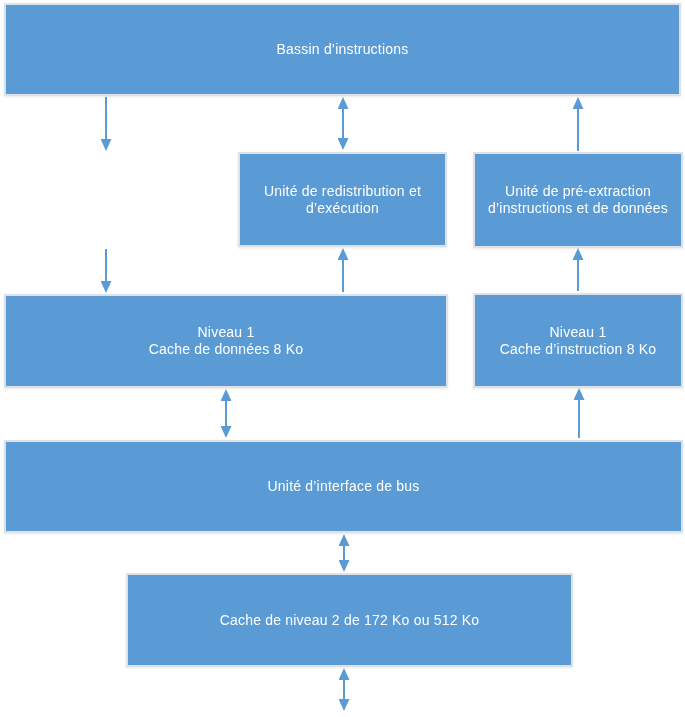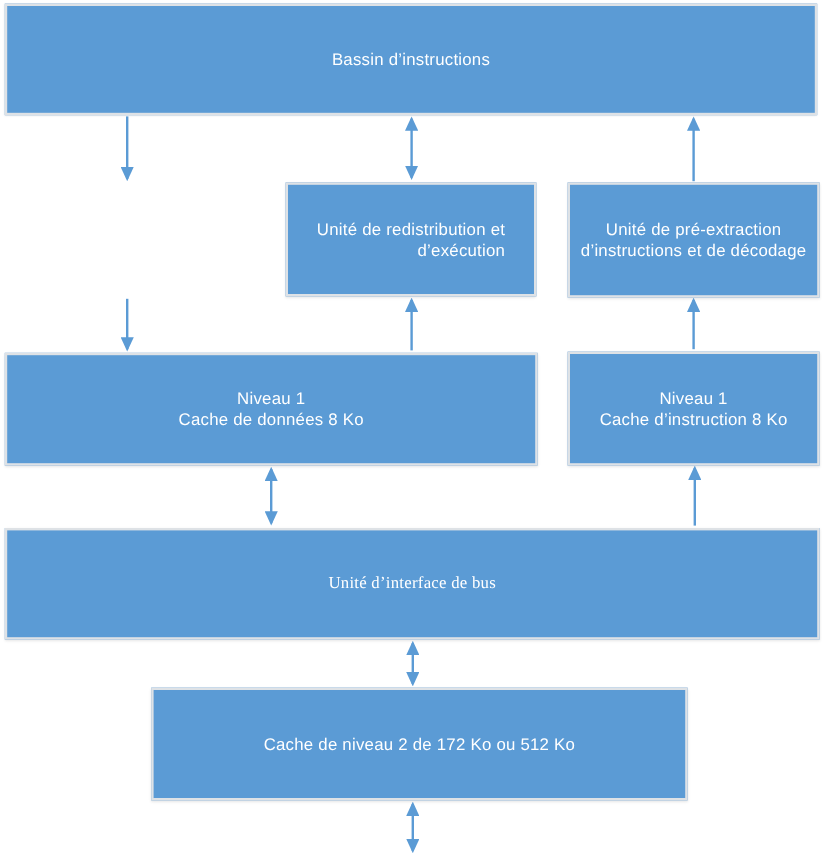--- a/index.html
+++ b/index.html
@@ -31,25 +31,25 @@
     align-items:center;
     justify-content:center;
     text-align:center;
     font-size:14px;
     line-height:17px;
     letter-spacing:0.2px;
     white-space:pre-line;
   }
   #box-bassin           {left:4px;  top:3px;   width:677px; height:93px;}
   #box-retrait          {left:4px;  top:152px; width:206px; height:95px;}
-  #box-redistribution   {left:238px;top:152px; width:209px; height:95px;text-align:right;}
+  #box-redistribution   {left:238px;top:152px; width:209px; height:95px;}
   #box-preextraction    {left:473px;top:152px; width:210px; height:96px;}
   #box-cache-donnees    {left:4px;  top:294px; width:444px; height:94px;}
   #box-cache-instruction{left:473px;top:293px; width:210px; height:95px;}
-  #box-interface-bus    {left:4px;  top:440px; width:679px; height:93px;font-family:Liberation Serif, serif;}
+  #box-interface-bus    {left:4px;  top:440px; width:679px; height:93px;}
   #box-cache-niveau2    {left:126px;top:573px; width:447px; height:94px;}
   svg.connectors{
     position:absolute;
     left:0;top:0;
     width:685px;height:717px;
     pointer-events:none;
   }
   svg.connectors line{
     stroke:var(--arrow);
     stroke-width:2;
@@ -61,21 +61,21 @@
 
 <div class="canvas">
 
   <div class="box" id="box-bassin">Bassin d’instructions</div>
 
 
   <div class="box" id="box-redistribution">Unité de redistribution et
 d’exécution</div>
 
   <div class="box" id="box-preextraction">Unité de pré-extraction
-d’instructions et de décodage</div>
+d’instructions et de données</div>
 
   <div class="box" id="box-cache-donnees">Niveau 1
 Cache de données 8 Ko</div>
 
   <div class="box" id="box-cache-instruction">Niveau 1
 Cache d’instruction 8 Ko</div>
 
   <div class="box" id="box-interface-bus">Unité d’interface de bus</div>
 
   <div class="box" id="box-cache-niveau2">Cache de niveau 2 de 172 Ko ou 512 Ko</div>

